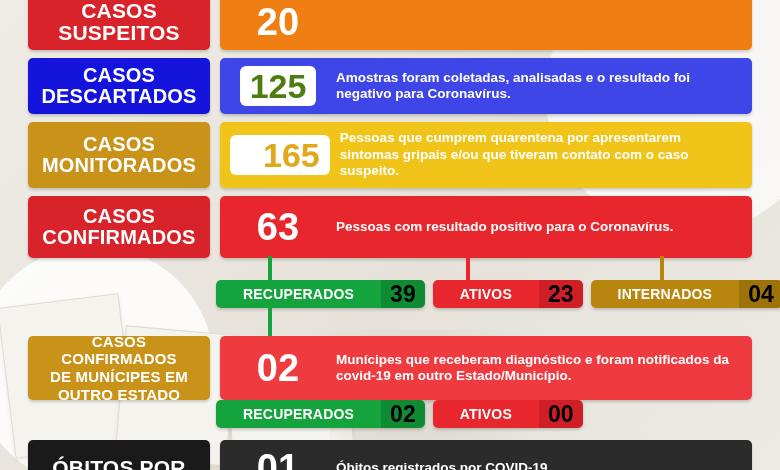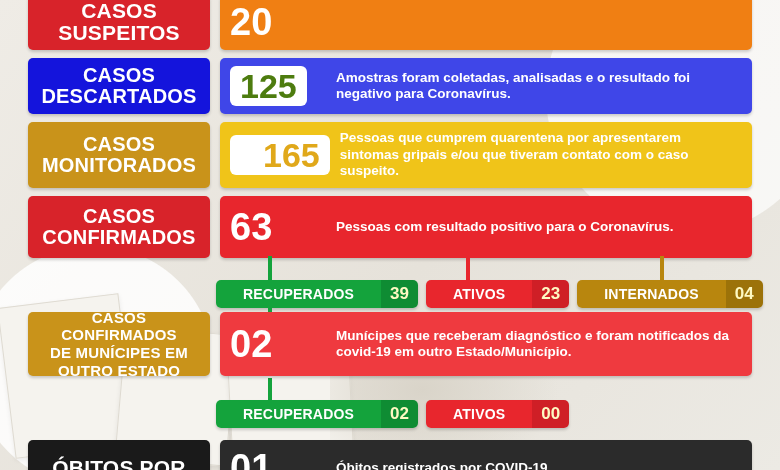--- a/index.html
+++ b/index.html
@@ -83,20 +83,21 @@
     box-shadow: 0 2px 3px rgba(0,0,0,0.18);
     padding: 0 14px 0 0;
     box-sizing: border-box;
     overflow: hidden;
   }
   .numwrap {
     flex: 0 0 auto;
     min-width: 96px;
     display: flex;
     align-items: center;
+    justify-content: center;
     padding: 0 10px;
   }
   .num {
     font-weight: bold;
     font-size: 38px;
     line-height: 1;
     color: #ffffff;
   }
   .num.boxed {
     background: #ffffff;
@@ -108,21 +109,21 @@
     line-height: 1.22;
     font-weight: 600;
     flex: 1 1 auto;
   }
 
   
   #row-suspeitos   { top: -6px;  height: 56px; }
   #row-descartados { top: 58px;  height: 56px; }
   #row-monitorados { top: 122px; height: 66px; }
   #row-confirmados { top: 196px; height: 62px; }
-  #row-outro       { top: 312px; height: 64px; }
+  #row-outro       { top: 336px; height: 64px; }
   #row-obitos      { top: 440px; height: 56px; }
 
   #row-suspeitos .label-box   { background: #d8232a; font-size: 21px; }
   #row-suspeitos .desc-box    { background: #f07f13; }
   #row-suspeitos .num         { color: #ffffff; }
 
   #row-descartados .label-box { background: #1414dc; font-size: 20px; }
   #row-descartados .desc-box  { background: #3f46e8; }
   #row-descartados .num.boxed { color: #4d7c0f; font-size: 34px; }
 
@@ -165,23 +166,23 @@
   }
   .chip .chip-label {
     color: #ffffff;
     font-weight: bold;
     font-size: 14px;
     padding: 0 27px;
     line-height: 28px;
     letter-spacing: 0.2px;
   }
   .chip .chip-val {
-    color: #fef9c3;
+    color: #000000;
     font-weight: bold;
-    font-size: 17px;
+    font-size: 23px;
     padding: 0 9px;
     line-height: 28px;
   }
   .chip.green .chip-label { background: #14a33c; }
   .chip.green .chip-val   { background: #0f8c33; }
   .chip.red   .chip-label { background: #e8262d; }
   .chip.red   .chip-val   { background: #cf1f26; }
   .chip.gold  .chip-label { background: #b8860e; }
   .chip.gold  .chip-val   { background: #9c7209; }
 

